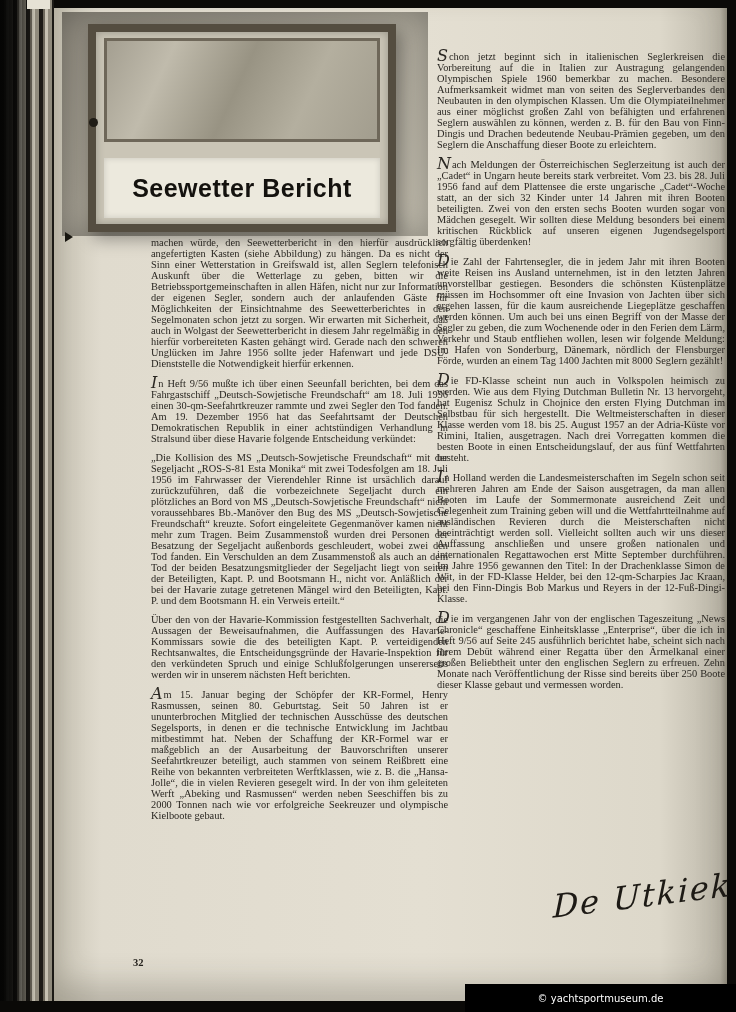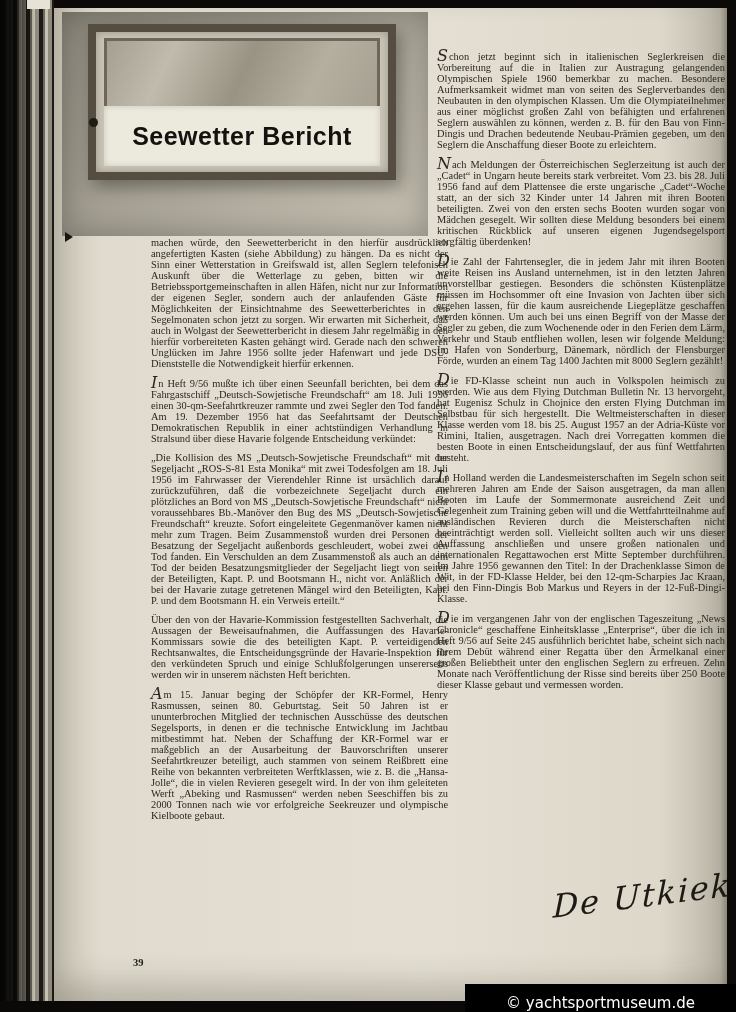--- a/index.html
+++ b/index.html
@@ -28,21 +28,21 @@
   }
 
   
   .photo {
     position:absolute; left:8px; top:4px; width:366px; height:224px;
     background:linear-gradient(140deg,#8f8a7e 0%, #a09b8e 35%, #b7b2a4 70%, #c6c1b2 100%);
     box-shadow:inset 0 0 34px rgba(0,0,0,0.3);
   }
   .wbox {
     position:absolute; box-sizing:border-box;
-    left:26px; top:12px; width:308px; height:156px;
+    left:26px; top:12px; width:308px; height:208px;
     background:#cac5b6;
     border:8px solid #544d40;
     box-shadow:5px 7px 16px rgba(0,0,0,0.35), inset 0 0 8px rgba(0,0,0,0.25);
   }
   .glass {
     position:absolute; box-sizing:border-box;
     left:8px; top:6px; right:8px; height:104px;
     border:3px solid #6e6759;
     background:linear-gradient(115deg,#a49f91 0%, #c0bbac 22%, #989383 48%, #b4af9f 72%, #a29d8e 100%);
   }
@@ -89,22 +89,22 @@
     font-size:32px; letter-spacing:2px; color:#1d1a15;
     transform:rotate(-7deg) skewX(-8deg);
     white-space:nowrap;
   }
 
   
   .bottom-strip { position:absolute; left:0; bottom:0; width:736px; height:11px; background:#0a0907; }
   .wm {
     position:absolute; right:0; bottom:0; height:28px; min-width:255px;
     background:#000; color:#fff;
-    display:flex; align-items:flex-end; justify-content:center;
-    font-family:"DejaVu Sans", sans-serif; font-size:15px; padding:0 8px;
+    display:flex; align-items:center; justify-content:center;
+    font-family:"DejaVu Sans", sans-serif; font-size:10px; padding:0 8px;
   }
 </style>
 </head>
 <body>
 
 <div class="scan">
   <div class="edge-stack"></div>
   <div class="notch"></div>
 
   <div class="page">
@@ -129,21 +129,21 @@
       </div>
     <div class="col col-right">
         <p><span class="initial">S</span>chon jetzt beginnt sich in italienischen Seglerkreisen die Vorbereitung auf die in Italien zur Austragung gelangenden Olympischen Spiele 1960 bemerkbar zu machen. Besondere Aufmerksamkeit widmet man von seiten des Seglerverbandes den Neubauten in den olympischen Klassen. Um die Olympiateilnehmer aus einer möglichst großen Zahl von befähigten und erfahrenen Seglern auswählen zu können, werden z. B. für den Bau von Finn-Dingis und Drachen bedeutende Neubau-Prämien gegeben, um den Seglern die Anschaffung dieser Boote zu erleichtern.</p>
         <p><span class="initial">N</span>ach Meldungen der Österreichischen Seglerzeitung ist auch der „Cadet“ in Ungarn heute bereits stark verbreitet. Vom 23. bis 28. Juli 1956 fand auf dem Plattensee die erste ungarische „Cadet“-Woche statt, an der sich 32 Kinder unter 14 Jahren mit ihren Booten beteiligten. Zwei von den ersten sechs Booten wurden sogar von Mädchen gesegelt. Wir sollten diese Meldung besonders bei einem kritischen Rückblick auf unseren eigenen Jugendsegelsport sorgfältig überdenken!</p>
         <p><span class="initial">D</span>ie Zahl der Fahrtensegler, die in jedem Jahr mit ihren Booten weite Reisen ins Ausland unternehmen, ist in den letzten Jahren unvorstellbar gestiegen. Besonders die schönsten Küstenplätze müssen im Hochsommer oft eine Invasion von Jachten über sich ergehen lassen, für die kaum ausreichende Liegeplätze geschaffen werden können. Um auch bei uns einen Begriff von der Masse der Segler zu geben, die zum Wochenende oder in den Ferien dem Lärm, Verkehr und Staub entfliehen wollen, lesen wir folgende Meldung: Im Hafen von Sonderburg, Dänemark, nördlich der Flensburger Förde, wurden an einem Tag 1400 Jachten mit 8000 Seglern gezählt!</p>
         <p><span class="initial">D</span>ie FD-Klasse scheint nun auch in Volkspolen heimisch zu werden. Wie aus dem Flying Dutchman Bulletin Nr. 13 hervorgeht, hat Eugenisz Schulz in Chojnice den ersten Flying Dutchman im Selbstbau für sich hergestellt. Die Weltmeisterschaften in dieser Klasse werden vom 18. bis 25. August 1957 an der Adria-Küste vor Rimini, Italien, ausgetragen. Nach drei Vorregatten kommen die besten Boote in einen Entscheidungslauf, der aus fünf Wettfahrten besteht.</p>
         <p><span class="initial">I</span>n Holland werden die Landesmeisterschaften im Segeln schon seit mehreren Jahren am Ende der Saison ausgetragen, da man allen Booten im Laufe der Sommermonate ausreichend Zeit und Gelegenheit zum Training geben will und die Wettfahrtteilnahme auf ausländischen Revieren durch die Meisterschaften nicht beeinträchtigt werden soll. Vielleicht sollten auch wir uns dieser Auffassung anschließen und unsere großen nationalen und internationalen Regattawochen erst Mitte September durchführen. Im Jahre 1956 gewannen den Titel: In der Drachenklasse Simon de Wit, in der FD-Klasse Helder, bei den 12-qm-Scharpies Jac Kraan, bei den Finn-Dingis Bob Markus und Reyers in der 12-Fuß-Dingi-Klasse.</p>
         <p><span class="initial">D</span>ie im vergangenen Jahr von der englischen Tageszeitung „News Chronicle“ geschaffene Einheitsklasse „Enterprise“, über die ich in Heft 9/56 auf Seite 245 ausführlich berichtet habe, scheint sich nach ihrem Debüt während einer Regatta über den Ärmelkanal einer großen Beliebtheit unter den englischen Seglern zu erfreuen. Zehn Monate nach Veröffentlichung der Risse sind bereits über 250 Boote dieser Klasse gebaut und vermessen worden.</p>
       </div>
 
-    <div class="pagenum">39</div>
+    <div class="pagenum">32</div>
     <div class="signature">De Utkiek</div>
   </div>
 
   <div class="bottom-strip"></div>
   <div class="wm">
     <span>© yachtsportmuseum.de</span>
   </div>
 </div>
 
 </body></html>

